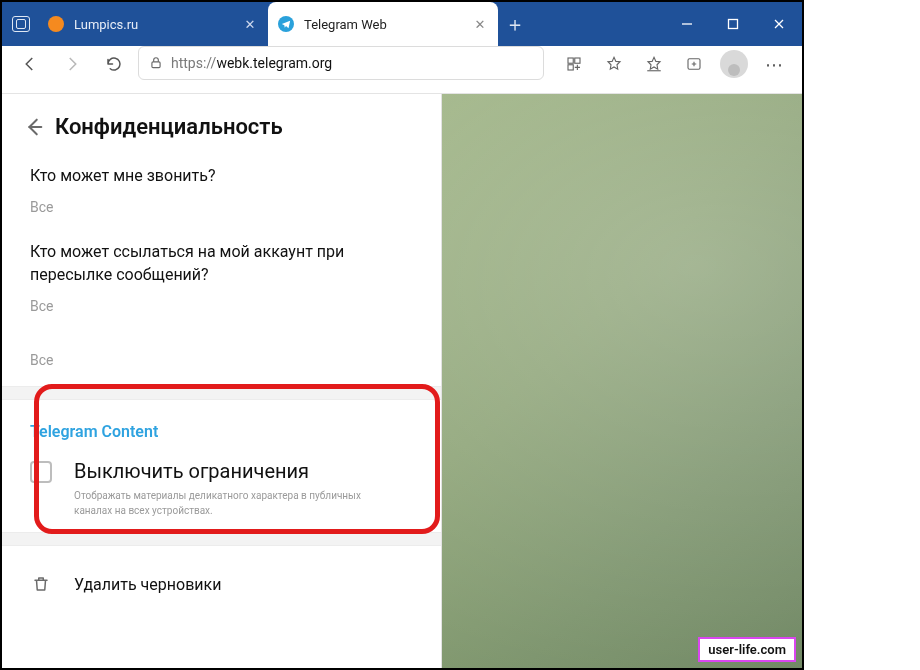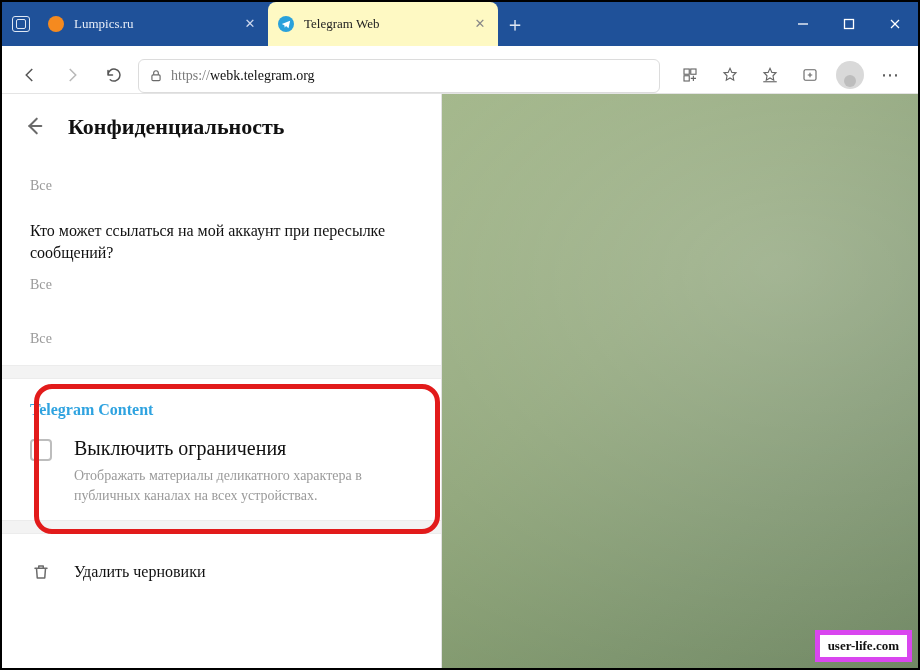--- a/index.html
+++ b/index.html
@@ -1,82 +1,82 @@
 <!DOCTYPE html>
 <html><head>
 <meta charset="utf-8">
 <style>
   * { box-sizing: border-box; margin: 0; padding: 0; }
   html, body { width: 920px; height: 670px; font-family: -apple-system, "Segoe UI", Roboto, Arial, sans-serif; overflow: hidden; }
-  .frame { width: 920px; height: 670px; border: 2px solid #000; position: relative; background: #fff; font-family: Liberation Serif, serif; }
+  .frame { width: 804px; height: 670px; border: 2px solid #000; position: relative; background: #fff; }
 
   
   .titlebar { display:flex; align-items:stretch; height:44px; background:#1f5199; }
   .titlebar .left-icons { display:flex; align-items:center; padding:0 8px 0 10px; gap:6px; }
   .tabview-icon { width:18px; height:16px; border:1.5px solid #dfe7f3; border-radius:3px; display:flex; align-items:center; justify-content:center; }
   .tabview-icon::after{ content:""; width:8px; height:8px; border:1.5px solid #dfe7f3; border-radius:2px; }
   .tab { display:flex; align-items:center; gap:10px; padding:0 10px; max-width:250px; min-width:230px; position:relative; color:#e7edf7; font-size:13px; }
-  .tab.active { background:#fef9c3; color:#222; border-top-left-radius:8px; border-top-right-radius:8px; }
+  .tab.active { background:#ffffff; color:#222; border-top-left-radius:8px; border-top-right-radius:8px; }
   .tab .fav { width:16px; height:16px; border-radius:50%; flex:0 0 auto; }
   .fav-orange{ background:#f58a1f; }
   .fav-tg   { background:#2aa1db; display:flex; align-items:center; justify-content:center;}
   .fav-tg svg{ width:10px; height:10px; }
   .tab .label { white-space:nowrap; overflow:hidden; text-overflow:ellipsis; flex:1; }
   .tab .close { width:16px; text-align:center; color:#888; cursor:default; }
   .tab.inactive .close{ color:#cdd8ee; }
   .newtab { display:flex; align-items:center; justify-content:center; width:34px; color:#dfe7f3; font-size:20px; }
   .spacer-flex{ flex:1; }
   .win-controls{ display:flex; }
   .win-btn{ width:46px; display:flex; align-items:center; justify-content:center; color:#fff; }
   .win-btn svg{ width:12px; height:12px; }
 
   
-  .toolbar { height:48px; display:flex; align-items:flex-end; gap:6px; padding:0 10px; background:#fff; border-bottom:1px solid #e4e4e4; }
+  .toolbar { height:48px; display:flex; align-items:flex-start; gap:6px; padding:0 10px; background:#fff; border-bottom:1px solid #e4e4e4; }
   .nav-ico { width:36px; height:36px; display:flex; align-items:center; justify-content:center; color:#555; border-radius:4px; }
   .nav-ico.disabled{ color:#b8b8b8; }
   .urlbar { flex:1; height:34px; display:flex; align-items:center; gap:8px; padding:0 10px; border:1px solid #dcdcdc; border-radius:6px; color:#333; font-size:14px; }
   .urlbar .lock{ color:#6a6a6a; }
   .urlbar .host{ color:#111; }
   .urlbar .path{ color:#7a7a7a; }
   .tb-right{ display:flex; align-items:center; gap:4px; margin-left:6px; }
   .tb-ico{ width:36px; height:36px; display:flex; align-items:center; justify-content:center; color:#555; }
   .avatar{ width:28px; height:28px; border-radius:50%; background:#d9d9d9; display:flex; align-items:flex-end; justify-content:center; overflow:hidden; }
   .avatar::before{ content:""; width:12px; height:12px; background:#bdbdbd; border-radius:50%; margin-bottom:2px; }
 
   
   .content{ display:flex; height:calc(670px - 44px - 48px - 4px); }
   .panel{ width:440px; background:#fff; border-right:1px solid #e2e2e2; overflow:hidden; }
   .panel-inner{ padding:0 24px 24px 24px; }
-  .panel-header{ display:flex; align-items:flex-start; gap:22px; padding:20px 24px 14px 20px; }
+  .panel-header{ display:flex; align-items:center; gap:9px; padding:20px 24px 14px 20px; }
   .back-arrow{ width:24px; height:24px; display:flex; align-items:center; justify-content:center; color:#6a6a6a; }
   .panel-title{ font-size:22px; font-weight:600; color:#111; }
   .setting{ padding:12px 0 14px 4px; }
   .setting .q{ font-size:16px; color:#111; line-height:1.4; }
   .setting .v{ font-size:14px; color:#9a9a9a; margin-top:12px; }
   .section-gap{ height:14px; background:#f3f3f3; margin:4px -24px 18px -24px; border-top:1px solid #ececec; border-bottom:1px solid #ececec; }
   .section-title{ font-size:16px; font-weight:600; color:#2fa3e0; padding:4px 4px 10px 4px; }
   .check-row{ display:flex; gap:22px; padding:8px 4px 10px 4px; }
   .checkbox{ width:22px; height:22px; border:2px solid #bdbdbd; border-radius:4px; margin-top:2px; flex:0 0 auto; }
   .check-row .ttl{ font-size:20px; color:#111; }
-  .check-row .sub{ font-size:14px; color:#9a9a9a; margin-top:6px; line-height:1.45; max-width:310px; }
+  .check-row .sub{ font-size:10px; color:#9a9a9a; margin-top:6px; line-height:1.45; max-width:310px; }
   .chats-title{ font-size:16px; font-weight:600; color:#2fa3e0; padding:16px 4px 12px 4px; }
   .row-with-icon{ display:flex; align-items:center; gap:22px; padding:10px 4px; color:#111; font-size:16px; }
   .trash{ width:22px; display:flex; justify-content:center; color:#6b6b6b; }
 
   
   .highlight{ position:absolute; left:32px; top:382px; width:406px; height:150px; border:5px solid #e21b1b; border-radius:18px; pointer-events:none; }
 
   
   .chatbg{ flex:1; background:
     radial-gradient(1200px 800px at 70% 30%, rgba(255,255,255,0.25), rgba(255,255,255,0) 60%),
     linear-gradient(135deg, #9ab07f 0%, #8aa173 40%, #7a926a 70%, #6c845f 100%);
   }
 
   
-  .watermark{ position:absolute; right:6px; bottom:6px; background:#fff; border:5px solid #d946ef; color:#111; font-size:13px; font-weight:600; padding:3px 8px; }
+  .watermark{ position:absolute; right:6px; bottom:6px; background:#fff; border:2px solid #d946ef; color:#111; font-size:13px; font-weight:600; padding:3px 8px; }
 
   svg { display:block; }
 </style>
 </head>
 <body>
 <div class="frame">
 
 <div class="titlebar">
   <div class="left-icons">
     <div class="tabview-icon"></div>
@@ -189,20 +189,21 @@
         <svg width="22" height="22" viewBox="0 0 24 24">
               <path d="M15 4l-8 8 8 8" fill="none" stroke="#6a6a6a" stroke-width="2.2" stroke-linecap="round"></path>
               <line x1="7" y1="12" x2="20" y2="12" stroke="#6a6a6a" stroke-width="2.2" stroke-linecap="round"></line>
             </svg>
       </div>
       <div class="panel-title">Конфиденциальность</div>
     </div>
 
     <div class="panel-inner">
       <div class="setting">
+        <div class="q">Кто может мне звонить?</div>
         <div class="v">Все</div>
       </div>
       <div class="setting">
         <div class="q">Кто может ссылаться на мой аккаунт при пересылке сообщений?</div>
         <div class="v">Все</div>
       </div>
       <div class="setting">
         <div class="v">Все</div>
       </div>
 

